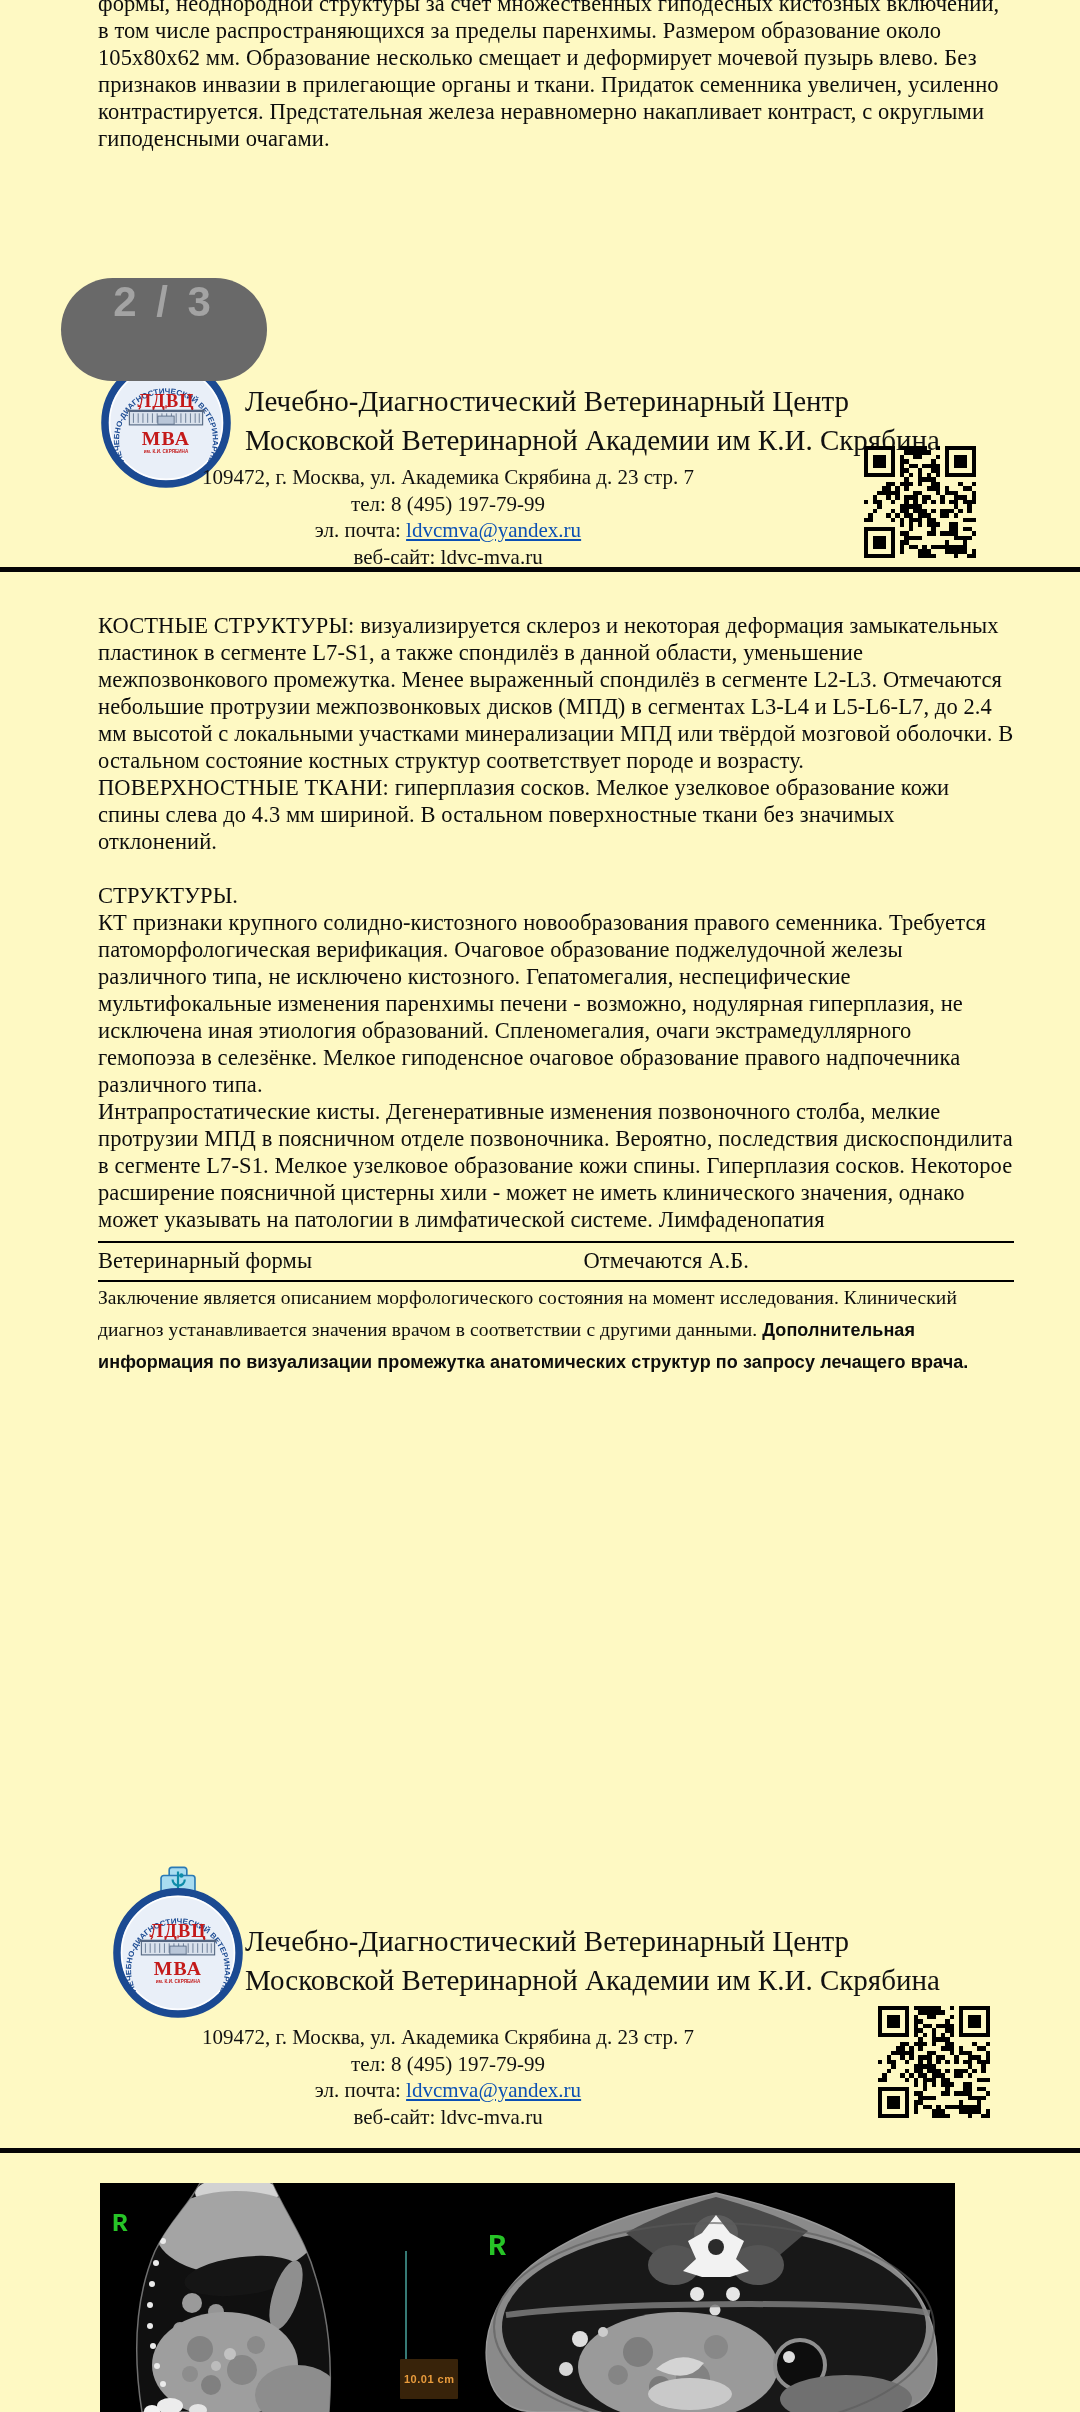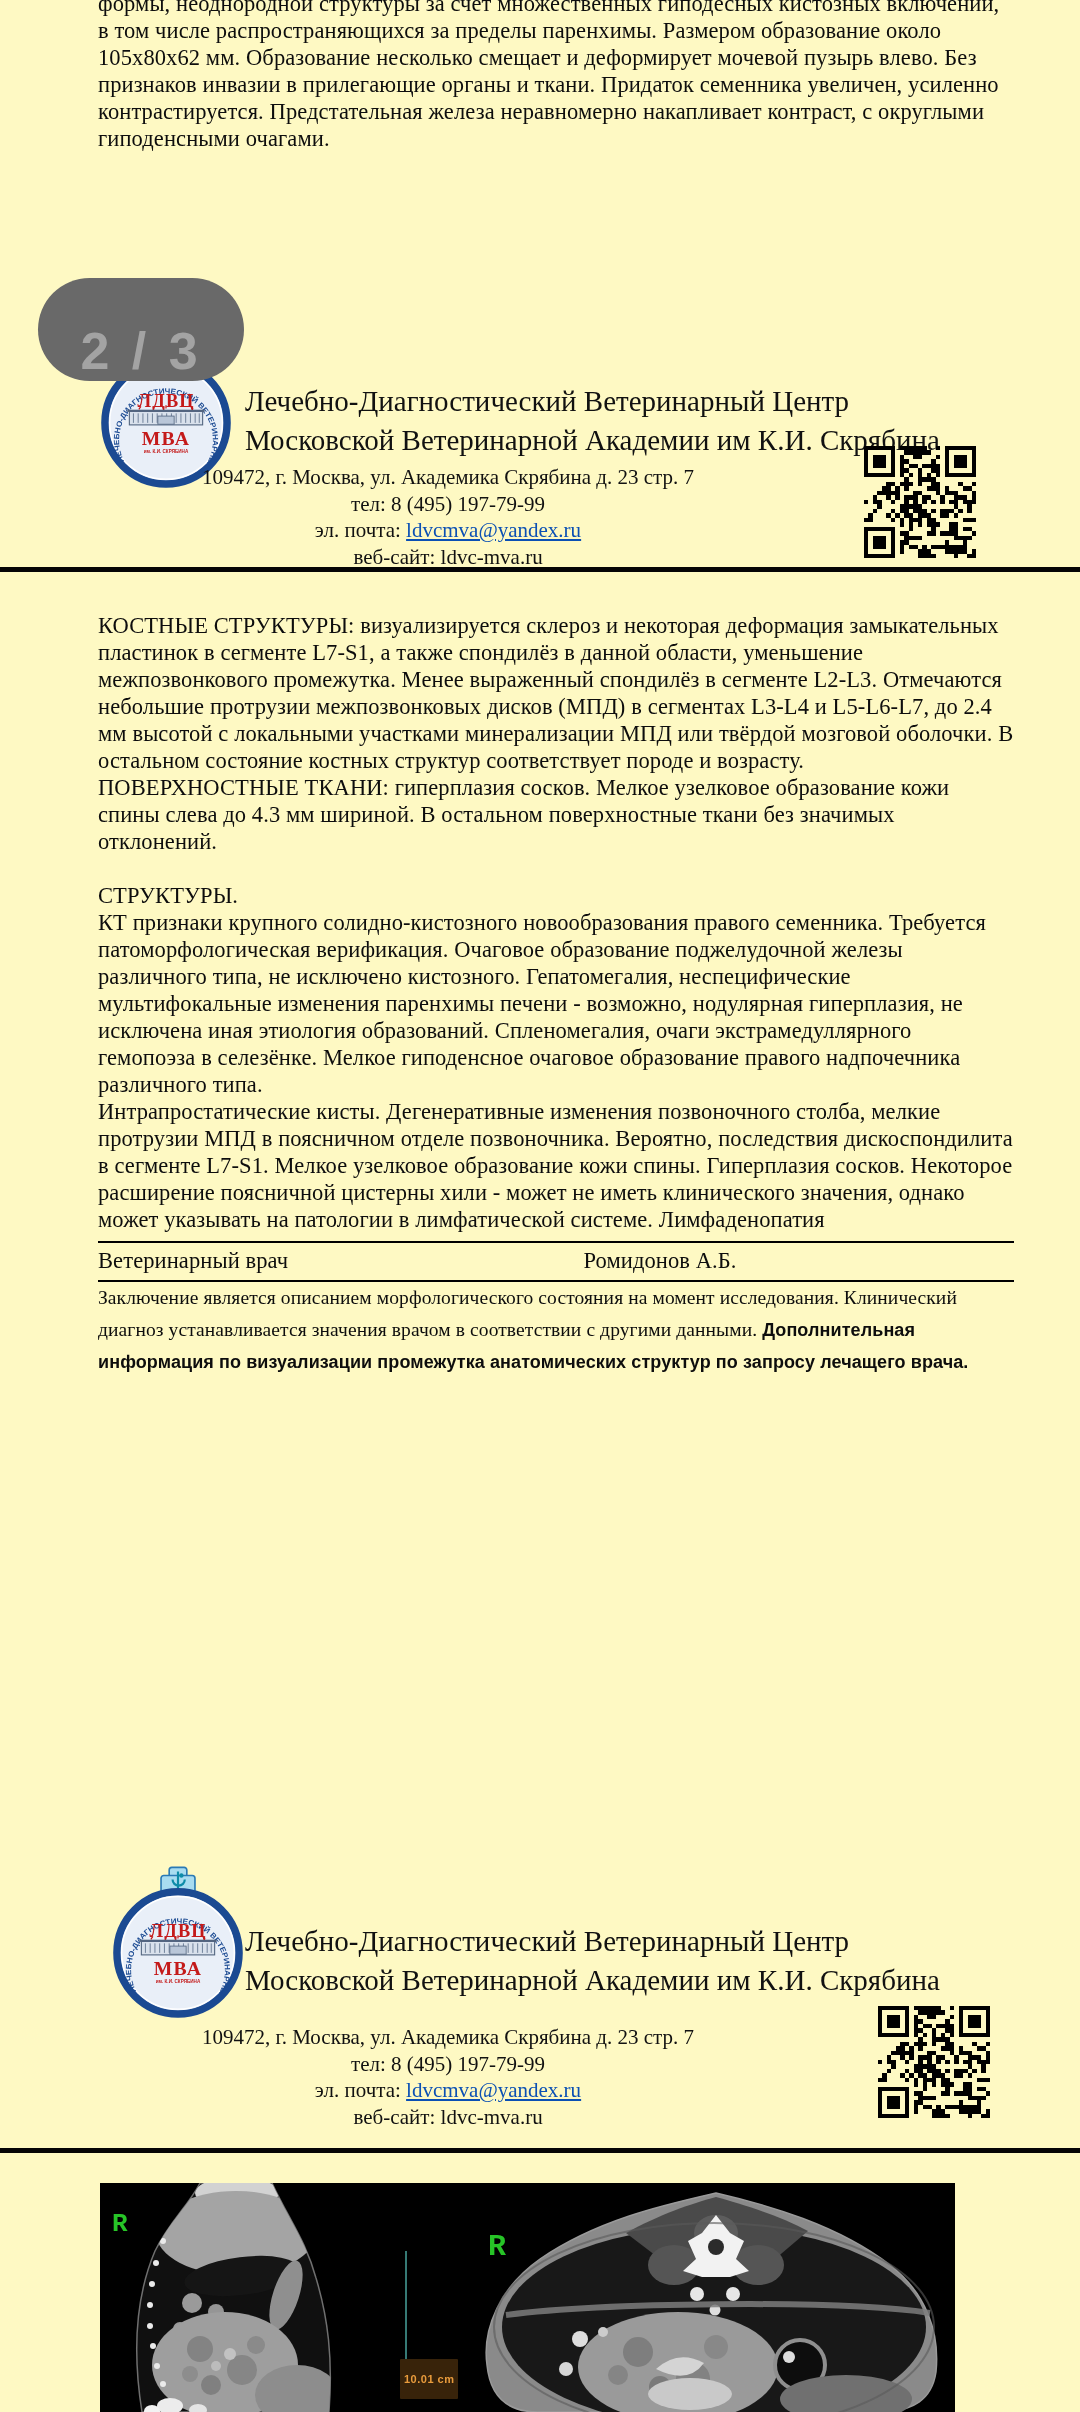--- a/index.html
+++ b/index.html
@@ -8,25 +8,25 @@
     overflow:hidden;font-family:"Liberation Serif",serif;color:#0d0d0d;text-decoration:underline;
   }
   
   .body-text{font-size:22.5px;line-height:27px;letter-spacing:0.1px;}
   .body-text p{margin:0;}
   .top-para{position:absolute;top:-10px;left:98px;width:916px;}
   .report-body{position:absolute;top:612px;left:98px;width:916px;}
   .spacer-line{height:27px;}
   
   .page-badge{
-    position:absolute;left:38px;top:278px;width:206px;height:103px;
+    position:absolute;left:61px;top:278px;width:206px;height:103px;
     background:#696969;border-radius:52px;z-index:20;
-    display:flex;align-items:flex-end;justify-content:center;
+    display:flex;align-items:flex-start;justify-content:center;
     font-family:"Liberation Sans",sans-serif;font-weight:700;
-    font-size:52px;color:#a3a3a3;letter-spacing:4px;
+    font-size:42px;color:#a3a3a3;letter-spacing:4px;
   }
   
   .logo-svg{position:absolute;width:136px;height:152px;}
   .logo1{left:98px;top:336px;}
   .logo2{left:110px;top:1866px;}
   .org-title{
     position:absolute;left:245px;width:790px;
     font-size:29px;line-height:39px;color:#111;
   }
   .title1{top:382px;}
@@ -459,22 +459,22 @@
 
   <div class="report-body body-text">
     <p>КОСТНЫЕ СТРУКТУРЫ: визуализируется склероз и некоторая деформация замыкательных пластинок в сегменте L7-S1, а также спондилёз в данной области, уменьшение межпозвонкового промежутка. Менее выраженный спондилёз в сегменте L2-L3. Отмечаются небольшие протрузии межпозвонковых дисков (МПД) в сегментах L3-L4 и L5-L6-L7, до 2.4 мм высотой с локальными участками минерализации МПД или твёрдой мозговой оболочки. В остальном состояние костных структур соответствует породе и возрасту.</p>
     <p>ПОВЕРХНОСТНЫЕ ТКАНИ: гиперплазия сосков. Мелкое узелковое образование кожи спины слева до 4.3 мм шириной. В остальном поверхностные ткани без значимых отклонений.</p>
     <div class="spacer-line"></div>
     <p>СТРУКТУРЫ.</p>
     <p>КТ признаки крупного солидно-кистозного новообразования правого семенника. Требуется патоморфологическая верификация. Очаговое образование поджелудочной железы различного типа, не исключено кистозного. Гепатомегалия, неспецифические мультифокальные изменения паренхимы печени - возможно, нодулярная гиперплазия, не исключена иная этиология образований. Спленомегалия, очаги экстрамедуллярного гемопоэза в селезёнке. Мелкое гиподенсное очаговое образование правого надпочечника различного типа.</p>
     <p>Интрапростатические кисты. Дегенеративные изменения позвоночного столба, мелкие протрузии МПД в поясничном отделе позвоночника. Вероятно, последствия дискоспондилита в сегменте L7-S1. Мелкое узелковое образование кожи спины. Гиперплазия сосков. Некоторое расширение поясничной цистерны хили - может не иметь клинического значения, однако может указывать на патологии в лимфатической системе. Лимфаденопатия</p>
 
     <div class="sig-table">
-      <span>Ветеринарный врач</span>
-      <span class="sig-name">Ромидонов А.Б.</span>
+      <span>Ветеринарный формы</span>
+      <span class="sig-name">Отмечаются А.Б.</span>
     </div>
 
     <p class="disclaimer">
       <span>Заключение является описанием морфологического состояния на момент исследования. Клинический диагноз устанавливается значения врачом в соответствии с другими данными. </span><span class="bold-part">Дополнительная информация по визуализации промежутка анатомических структур по запросу лечащего врача.</span>
     </p>
   </div>
 
   <svg class="logo-svg logo2" viewBox="0 0 100 112">
     <use href="#logo-master"></use>
   </svg>

